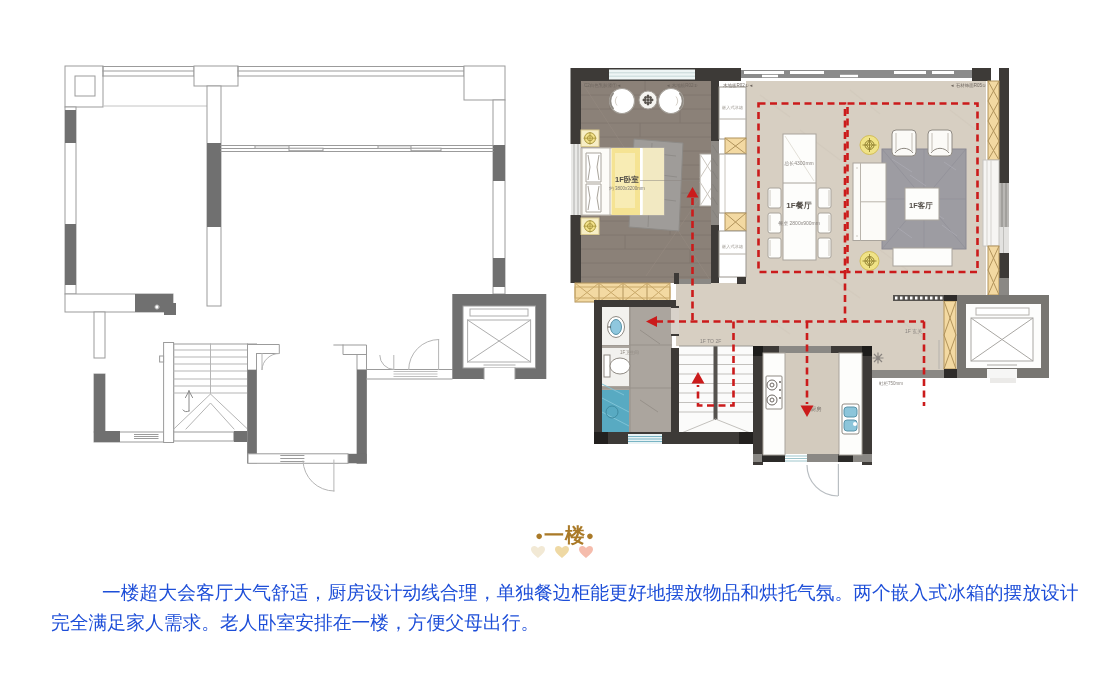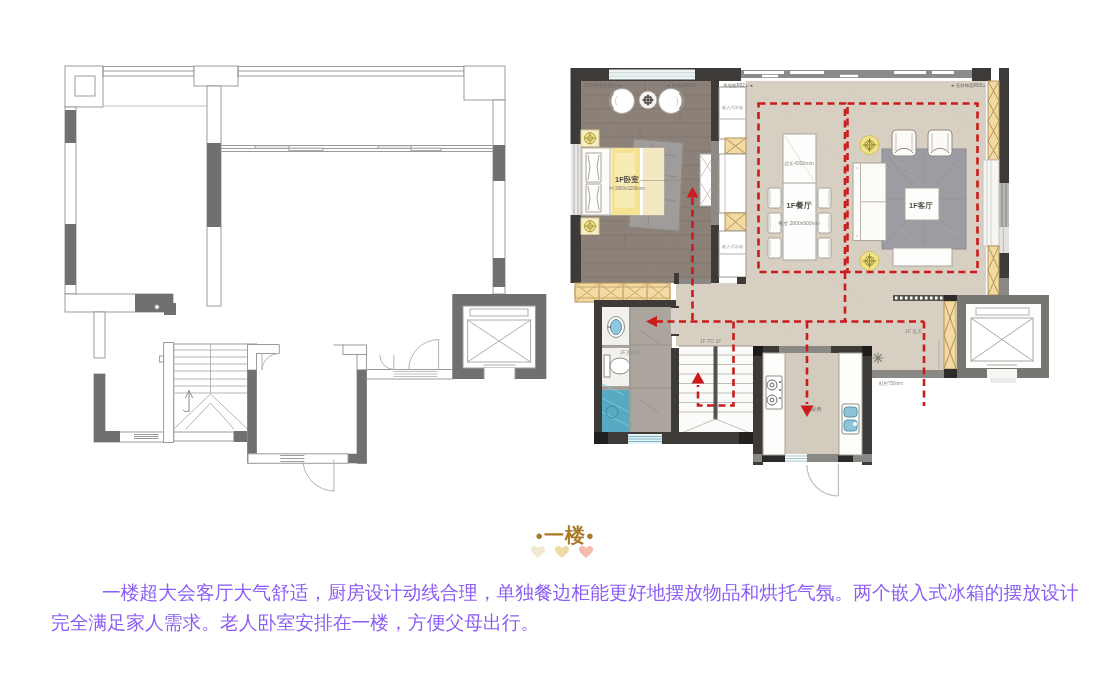--- a/index.html
+++ b/index.html
@@ -1,19 +1,19 @@
 <!DOCTYPE html>
 <html><head>
 <meta charset="utf-8">
 <style>
   html,body{margin:0;padding:0;background:#ffffff;width:1102px;height:698px;overflow:hidden;}
   body{font-family:"Liberation Sans", sans-serif;position:relative;}
   .title{position:absolute;left:14px;top:522px;width:1102px;text-align:center;color:#aa7a28;font-size:20px;font-weight:bold;letter-spacing:1px;}
   .hearts{position:absolute;left:14px;top:545px;width:1102px;text-align:center;line-height:0;}
-  .para{position:absolute;left:51px;top:577.5px;width:1030px;font-size:18.8px;line-height:30.5px;color:#8b5cf6;text-indent:51px;letter-spacing:0px;}
+  .para{position:absolute;left:51px;top:577.5px;width:1030px;font-size:18.8px;line-height:30.5px;color:#1d4ed8;text-indent:51px;letter-spacing:0px;}
 </style>
 </head>
 <body>
 
 <svg width="1102" height="530" viewBox="0 0 1102 530" style="position:absolute;left:0;top:0;">
 <g id="leftplan" stroke-linecap="square">
 
 <g>
         <rect x="65" y="66" width="38" height="41" fill="#ffffff" stroke="#9b9b9b"></rect>
 <rect x="75" y="76" width="20" height="20" fill="#ffffff" stroke="#9b9b9b"></rect>

